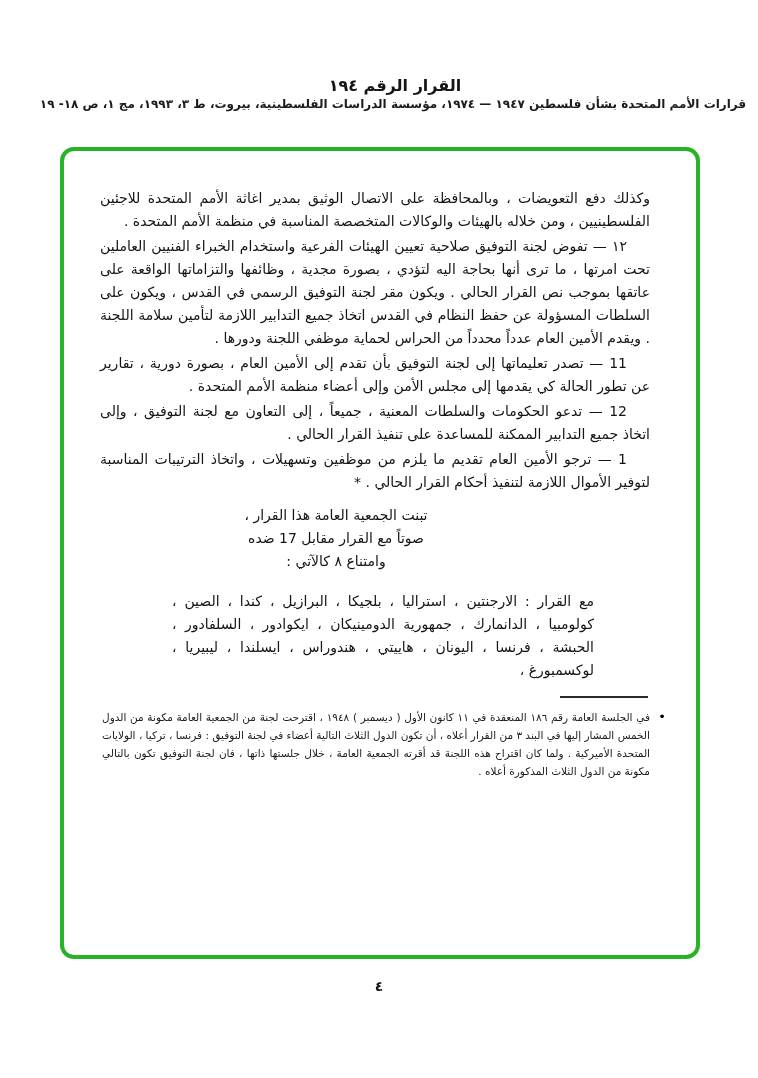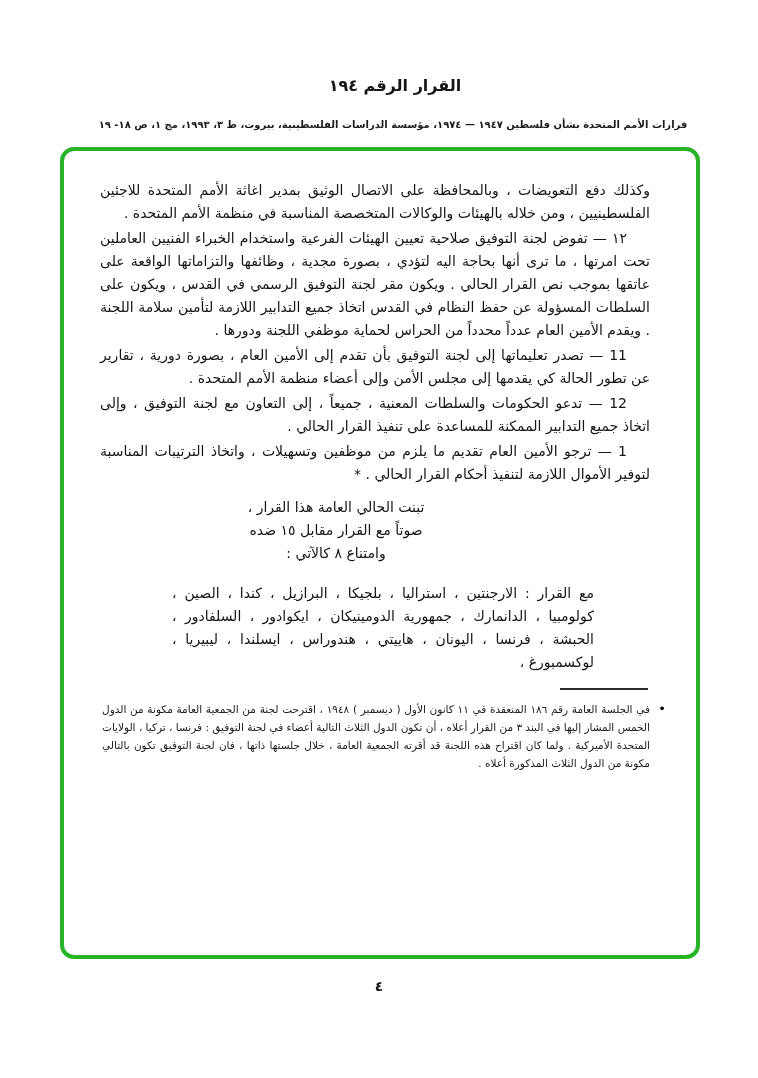--- a/index.html
+++ b/index.html
@@ -9,29 +9,29 @@
     font-family:"DejaVu Sans", "DejaVu Serif", sans-serif;
     color:#161616;
   }
   .page { position:absolute; inset:0; direction:rtl; }
 
   .doc-title {
     position:absolute; top:76px; left:0; right:0;
     text-align:center; font-weight:bold; font-size:16px; letter-spacing:.5px;margin-left:32px;
   }
   .doc-source {
-    position:absolute; top:119px; left:0; right:0;
-    text-align:center; font-weight:bold; font-size:10px; color:#1c1c1c;padding-left:28px;
+    position:absolute; top:97px; left:0; right:0;
+    text-align:center; font-weight:bold; font-size:12px; color:#1c1c1c;padding-left:28px;
   }
 
   .green-box {
     position:absolute; top:147px; left:60px; width:640px; height:812px;
     border:4px solid var(--frame-green, #28b228);
     border-radius:14px;
-    padding:28px 46px 0 36px;
+    padding:36px 46px 0 36px;
     direction:rtl; overflow:hidden;
   }
 
   .body-copy { font-size:14px; line-height:23px; text-align:justify; color:#141414; }
   .clause { text-align:justify; text-indent:23px; margin-top:2px; }
   .cont-para { text-align:justify; }
   .b { font-weight:normal; }
 
   .adoption {
     margin:10px 196px 0 118px;
@@ -94,22 +94,22 @@
         <span>الحكومات والسلطات المعنية ، جميعاً ، إلى التعاون مع لجنة التوفيق ، وإلى اتخاذ جميع التدابير الممكنة للمساعدة على تنفيذ القرار الحالي .</span>
       </p>
 
       <p class="clause">
         <span class="b">1 —</span>
         <span class="b">ترجو</span>
         <span>الأمين العام تقديم ما يلزم من موظفين وتسهيلات ، واتخاذ الترتيبات المناسبة لتوفير الأموال اللازمة لتنفيذ أحكام القرار الحالي . *</span>
       </p>
 
       <div class="adoption">
-        <div class="adoption-line">تبنت الحالي العامة هذا القرار ،</div>
-        <div class="adoption-line">صوتاً مع القرار مقابل ١٥ ضده</div>
+        <div class="adoption-line">تبنت الجمعية العامة هذا القرار ،</div>
+        <div class="adoption-line">صوتاً مع القرار مقابل 17 ضده</div>
         <div class="adoption-line">وامتناع ٨ كالآتي :</div>
       </div>
 
       <p class="vote-list">مع القرار : الارجنتين ، استراليا ، بلجيكا ، البرازيل ، كندا ، الصين ، كولومبيا ، الدانمارك ، جمهورية الدومينيكان ، ايكوادور ، السلفادور ، الحبشة ، فرنسا ، اليونان ، هاييتي ، هندوراس ، ايسلندا ، ليبيريا ، لوكسمبورغ ،</p>
 
       <div class="footnote-rule"></div>
 
       <div class="footnote">
         <span class="footnote-marker">•</span>
         <span>في الجلسة العامة رقم ١٨٦ المنعقدة في ١١ كانون الأول ( ديسمبر ) ١٩٤٨ ، اقترحت لجنة من الجمعية العامة مكونة من الدول الخمس المشار إليها في البند ٣ من القرار أعلاه ، أن تكون الدول الثلاث التالية أعضاء في لجنة التوفيق : فرنسا ، تركيا ، الولايات المتحدة الأميركية . ولما كان اقتراح هذه اللجنة قد أقرته الجمعية العامة ، خلال جلستها ذاتها ، فان لجنة التوفيق تكون بالتالي مكونة من الدول الثلاث المذكورة أعلاه .</span>

